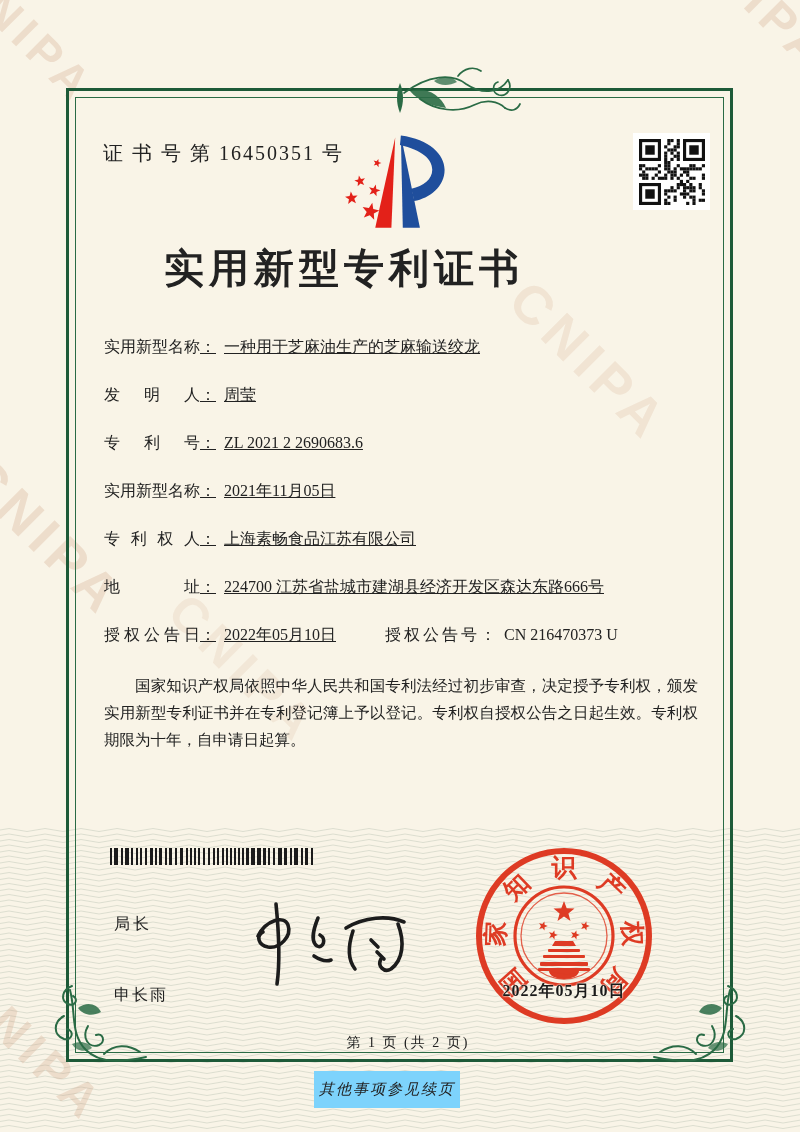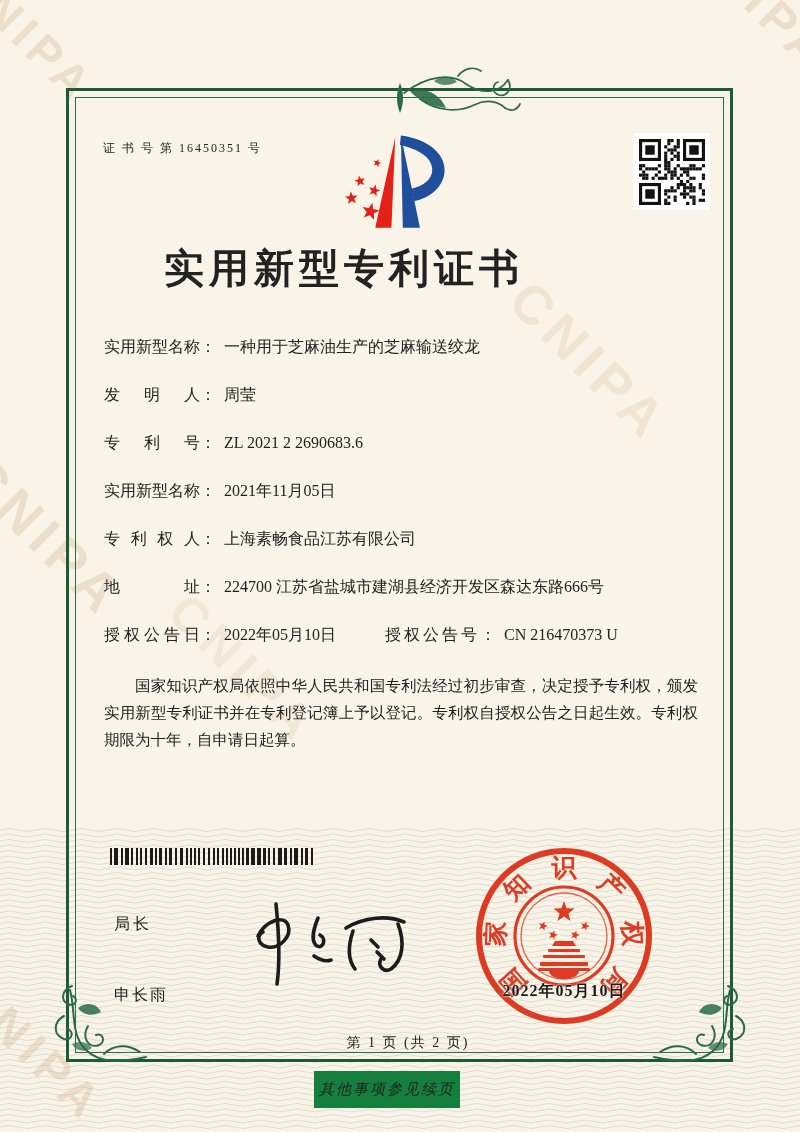--- a/index.html
+++ b/index.html
@@ -21,29 +21,29 @@
                  border:3px solid #1d5a38; z-index:2; }
   .frame-inner { position:absolute; left:75px; top:97px; width:649px; height:956px;
                  border:1px solid #2a6b45; z-index:2; }
 
   #ornament-svg { position:absolute; left:278px; top:60px; width:244px; height:62px; z-index:3; }
   .corner-orn { position:absolute; width:110px; height:95px; z-index:3; }
   #corner-left  { left:42px;  top:982px; }
   #corner-right { left:648px; top:982px; transform:scaleX(-1); }
 
   
-  .cert-no { left:103px; top:140px; font-size:12px; letter-spacing:2px; z-index:4; }
+  .cert-no { left:103px; top:140px; font-size:20px; letter-spacing:2px; z-index:4; }
   #logo-svg { left:342px; top:132px; width:114px; height:102px; z-index:4; }
   .qr-box { left:633px; top:133px; width:77px; height:77px; background:#fff; z-index:4;
             display:flex; align-items:center; justify-content:center; }
   #qr-svg { width:66px; height:66px; }
   .title { left:0; top:241px; width:688px; text-align:center; font-size:40px; font-weight:bold;
            letter-spacing:5px; z-index:4; }
 
-  .frow { position:absolute; left:104px; width:600px; font-size:16px; z-index:4; white-space:nowrap; }
+  .frow { position:absolute; left:104px; width:600px; font-size:16px; z-index:4; white-space:nowrap;text-decoration:underline; }
   .flabel { display:inline-block; width:96px; text-align:justify; text-align-last:justify; }
   .fcolon { margin-right:8px; }
   .grant2 { position:absolute; left:281px; top:0;text-align:right; }
   .grant2 .flabel2 { letter-spacing:3px; }
 
   .body-text { left:104px; top:672px; width:594px; font-size:15.5px; line-height:27px;
                text-align:justify; z-index:4; }
   .body-text p { text-indent:2em; margin-bottom:3px; }
 
   #barcode-svg { left:110px; top:848px; width:210px; height:17px; z-index:4; }
@@ -52,21 +52,21 @@
   .sig-name  { left:114px; top:985px; font-size:16px; letter-spacing:2px; z-index:4; }
   #sig-svg { left:230px; top:894px; width:195px; height:96px; z-index:4; }
 
   #seal-svg { left:474px; top:846px; width:180px; height:180px; z-index:4; opacity:0.94; }
   .seal-date { left:478px; top:981px; width:172px; text-align:center; font-size:16px;
                font-weight:bold; color:#1a1a1a; letter-spacing:1px; z-index:5;
                text-shadow:0 0 2px #f9f4e7, 0 0 2px #f9f4e7; }
 
   .page-info { left:8px; top:1034px; width:800px; text-align:center; font-size:14px;
                letter-spacing:2px; z-index:4; }
-  .footer-note { left:314px; top:1071px; width:146px; height:37px; background:#15803d;
+  .footer-note { left:314px; top:1071px; width:146px; height:37px; background:#7dd3fc;
                  display:flex; align-items:center; justify-content:center; font-size:15px;
                  font-style:italic; letter-spacing:2px; z-index:5; }
 </style>
 </head>
 <body>
 
 <svg id="waves-svg" viewBox="0 0 800 306">
     <path d="M0 4.0 q9 -3 18 0 q9 3 18 0 q9 -3 18 0 q9 3 18 0 q9 -3 18 0 q9 3 18 0 q9 -3 18 0 q9 3 18 0 q9 -3 18 0 q9 3 18 0 q9 -3 18 0 q9 3 18 0 q9 -3 18 0 q9 3 18 0 q9 -3 18 0 q9 3 18 0 q9 -3 18 0 q9 3 18 0 q9 -3 18 0 q9 3 18 0 q9 -3 18 0 q9 3 18 0 q9 -3 18 0 q9 3 18 0 q9 -3 18 0 q9 3 18 0 q9 -3 18 0 q9 3 18 0 q9 -3 18 0 q9 3 18 0 q9 -3 18 0 q9 3 18 0 q9 -3 18 0 q9 3 18 0 q9 -3 18 0 q9 3 18 0 q9 -3 18 0 q9 3 18 0 q9 -3 18 0 q9 3 18 0 q9 -3 18 0 q9 3 18 0 q9 -3 18 0 q9 3 18 0 q9 -3 18 0 q9 3 18 0 M0 9.5 q9 -3 18 0 q9 3 18 0 q9 -3 18 0 q9 3 18 0 q9 -3 18 0 q9 3 18 0 q9 -3 18 0 q9 3 18 0 q9 -3 18 0 q9 3 18 0 q9 -3 18 0 q9 3 18 0 q9 -3 18 0 q9 3 18 0 q9 -3 18 0 q9 3 18 0 q9 -3 18 0 q9 3 18 0 q9 -3 18 0 q9 3 18 0 q9 -3 18 0 q9 3 18 0 q9 -3 18 0 q9 3 18 0 q9 -3 18 0 q9 3 18 0 q9 -3 18 0 q9 3 18 0 q9 -3 18 0 q9 3 18 0 q9 -3 18 0 q9 3 18 0 q9 -3 18 0 q9 3 18 0 q9 -3 18 0 q9 3 18 0 q9 -3 18 0 q9 3 18 0 q9 -3 18 0 q9 3 18 0 q9 -3 18 0 q9 3 18 0 q9 -3 18 0 q9 3 18 0 q9 -3 18 0 q9 3 18 0 M0 15.0 q9 -3 18 0 q9 3 18 0 q9 -3 18 0 q9 3 18 0 q9 -3 18 0 q9 3 18 0 q9 -3 18 0 q9 3 18 0 q9 -3 18 0 q9 3 18 0 q9 -3 18 0 q9 3 18 0 q9 -3 18 0 q9 3 18 0 q9 -3 18 0 q9 3 18 0 q9 -3 18 0 q9 3 18 0 q9 -3 18 0 q9 3 18 0 q9 -3 18 0 q9 3 18 0 q9 -3 18 0 q9 3 18 0 q9 -3 18 0 q9 3 18 0 q9 -3 18 0 q9 3 18 0 q9 -3 18 0 q9 3 18 0 q9 -3 18 0 q9 3 18 0 q9 -3 18 0 q9 3 18 0 q9 -3 18 0 q9 3 18 0 q9 -3 18 0 q9 3 18 0 q9 -3 18 0 q9 3 18 0 q9 -3 18 0 q9 3 18 0 q9 -3 18 0 q9 3 18 0 q9 -3 18 0 q9 3 18 0 M0 20.5 q9 -3 18 0 q9 3 18 0 q9 -3 18 0 q9 3 18 0 q9 -3 18 0 q9 3 18 0 q9 -3 18 0 q9 3 18 0 q9 -3 18 0 q9 3 18 0 q9 -3 18 0 q9 3 18 0 q9 -3 18 0 q9 3 18 0 q9 -3 18 0 q9 3 18 0 q9 -3 18 0 q9 3 18 0 q9 -3 18 0 q9 3 18 0 q9 -3 18 0 q9 3 18 0 q9 -3 18 0 q9 3 18 0 q9 -3 18 0 q9 3 18 0 q9 -3 18 0 q9 3 18 0 q9 -3 18 0 q9 3 18 0 q9 -3 18 0 q9 3 18 0 q9 -3 18 0 q9 3 18 0 q9 -3 18 0 q9 3 18 0 q9 -3 18 0 q9 3 18 0 q9 -3 18 0 q9 3 18 0 q9 -3 18 0 q9 3 18 0 q9 -3 18 0 q9 3 18 0 q9 -3 18 0 q9 3 18 0 M0 26.0 q9 -3 18 0 q9 3 18 0 q9 -3 18 0 q9 3 18 0 q9 -3 18 0 q9 3 18 0 q9 -3 18 0 q9 3 18 0 q9 -3 18 0 q9 3 18 0 q9 -3 18 0 q9 3 18 0 q9 -3 18 0 q9 3 18 0 q9 -3 18 0 q9 3 18 0 q9 -3 18 0 q9 3 18 0 q9 -3 18 0 q9 3 18 0 q9 -3 18 0 q9 3 18 0 q9 -3 18 0 q9 3 18 0 q9 -3 18 0 q9 3 18 0 q9 -3 18 0 q9 3 18 0 q9 -3 18 0 q9 3 18 0 q9 -3 18 0 q9 3 18 0 q9 -3 18 0 q9 3 18 0 q9 -3 18 0 q9 3 18 0 q9 -3 18 0 q9 3 18 0 q9 -3 18 0 q9 3 18 0 q9 -3 18 0 q9 3 18 0 q9 -3 18 0 q9 3 18 0 q9 -3 18 0 q9 3 18 0 M0 31.5 q9 -3 18 0 q9 3 18 0 q9 -3 18 0 q9 3 18 0 q9 -3 18 0 q9 3 18 0 q9 -3 18 0 q9 3 18 0 q9 -3 18 0 q9 3 18 0 q9 -3 18 0 q9 3 18 0 q9 -3 18 0 q9 3 18 0 q9 -3 18 0 q9 3 18 0 q9 -3 18 0 q9 3 18 0 q9 -3 18 0 q9 3 18 0 q9 -3 18 0 q9 3 18 0 q9 -3 18 0 q9 3 18 0 q9 -3 18 0 q9 3 18 0 q9 -3 18 0 q9 3 18 0 q9 -3 18 0 q9 3 18 0 q9 -3 18 0 q9 3 18 0 q9 -3 18 0 q9 3 18 0 q9 -3 18 0 q9 3 18 0 q9 -3 18 0 q9 3 18 0 q9 -3 18 0 q9 3 18 0 q9 -3 18 0 q9 3 18 0 q9 -3 18 0 q9 3 18 0 q9 -3 18 0 q9 3 18 0 M0 37.0 q9 -3 18 0 q9 3 18 0 q9 -3 18 0 q9 3 18 0 q9 -3 18 0 q9 3 18 0 q9 -3 18 0 q9 3 18 0 q9 -3 18 0 q9 3 18 0 q9 -3 18 0 q9 3 18 0 q9 -3 18 0 q9 3 18 0 q9 -3 18 0 q9 3 18 0 q9 -3 18 0 q9 3 18 0 q9 -3 18 0 q9 3 18 0 q9 -3 18 0 q9 3 18 0 q9 -3 18 0 q9 3 18 0 q9 -3 18 0 q9 3 18 0 q9 -3 18 0 q9 3 18 0 q9 -3 18 0 q9 3 18 0 q9 -3 18 0 q9 3 18 0 q9 -3 18 0 q9 3 18 0 q9 -3 18 0 q9 3 18 0 q9 -3 18 0 q9 3 18 0 q9 -3 18 0 q9 3 18 0 q9 -3 18 0 q9 3 18 0 q9 -3 18 0 q9 3 18 0 q9 -3 18 0 q9 3 18 0 M0 42.5 q9 -3 18 0 q9 3 18 0 q9 -3 18 0 q9 3 18 0 q9 -3 18 0 q9 3 18 0 q9 -3 18 0 q9 3 18 0 q9 -3 18 0 q9 3 18 0 q9 -3 18 0 q9 3 18 0 q9 -3 18 0 q9 3 18 0 q9 -3 18 0 q9 3 18 0 q9 -3 18 0 q9 3 18 0 q9 -3 18 0 q9 3 18 0 q9 -3 18 0 q9 3 18 0 q9 -3 18 0 q9 3 18 0 q9 -3 18 0 q9 3 18 0 q9 -3 18 0 q9 3 18 0 q9 -3 18 0 q9 3 18 0 q9 -3 18 0 q9 3 18 0 q9 -3 18 0 q9 3 18 0 q9 -3 18 0 q9 3 18 0 q9 -3 18 0 q9 3 18 0 q9 -3 18 0 q9 3 18 0 q9 -3 18 0 q9 3 18 0 q9 -3 18 0 q9 3 18 0 q9 -3 18 0 q9 3 18 0 M0 48.0 q9 -3 18 0 q9 3 18 0 q9 -3 18 0 q9 3 18 0 q9 -3 18 0 q9 3 18 0 q9 -3 18 0 q9 3 18 0 q9 -3 18 0 q9 3 18 0 q9 -3 18 0 q9 3 18 0 q9 -3 18 0 q9 3 18 0 q9 -3 18 0 q9 3 18 0 q9 -3 18 0 q9 3 18 0 q9 -3 18 0 q9 3 18 0 q9 -3 18 0 q9 3 18 0 q9 -3 18 0 q9 3 18 0 q9 -3 18 0 q9 3 18 0 q9 -3 18 0 q9 3 18 0 q9 -3 18 0 q9 3 18 0 q9 -3 18 0 q9 3 18 0 q9 -3 18 0 q9 3 18 0 q9 -3 18 0 q9 3 18 0 q9 -3 18 0 q9 3 18 0 q9 -3 18 0 q9 3 18 0 q9 -3 18 0 q9 3 18 0 q9 -3 18 0 q9 3 18 0 q9 -3 18 0 q9 3 18 0 M0 53.5 q9 -3 18 0 q9 3 18 0 q9 -3 18 0 q9 3 18 0 q9 -3 18 0 q9 3 18 0 q9 -3 18 0 q9 3 18 0 q9 -3 18 0 q9 3 18 0 q9 -3 18 0 q9 3 18 0 q9 -3 18 0 q9 3 18 0 q9 -3 18 0 q9 3 18 0 q9 -3 18 0 q9 3 18 0 q9 -3 18 0 q9 3 18 0 q9 -3 18 0 q9 3 18 0 q9 -3 18 0 q9 3 18 0 q9 -3 18 0 q9 3 18 0 q9 -3 18 0 q9 3 18 0 q9 -3 18 0 q9 3 18 0 q9 -3 18 0 q9 3 18 0 q9 -3 18 0 q9 3 18 0 q9 -3 18 0 q9 3 18 0 q9 -3 18 0 q9 3 18 0 q9 -3 18 0 q9 3 18 0 q9 -3 18 0 q9 3 18 0 q9 -3 18 0 q9 3 18 0 q9 -3 18 0 q9 3 18 0 M0 59.0 q9 -3 18 0 q9 3 18 0 q9 -3 18 0 q9 3 18 0 q9 -3 18 0 q9 3 18 0 q9 -3 18 0 q9 3 18 0 q9 -3 18 0 q9 3 18 0 q9 -3 18 0 q9 3 18 0 q9 -3 18 0 q9 3 18 0 q9 -3 18 0 q9 3 18 0 q9 -3 18 0 q9 3 18 0 q9 -3 18 0 q9 3 18 0 q9 -3 18 0 q9 3 18 0 q9 -3 18 0 q9 3 18 0 q9 -3 18 0 q9 3 18 0 q9 -3 18 0 q9 3 18 0 q9 -3 18 0 q9 3 18 0 q9 -3 18 0 q9 3 18 0 q9 -3 18 0 q9 3 18 0 q9 -3 18 0 q9 3 18 0 q9 -3 18 0 q9 3 18 0 q9 -3 18 0 q9 3 18 0 q9 -3 18 0 q9 3 18 0 q9 -3 18 0 q9 3 18 0 q9 -3 18 0 q9 3 18 0 M0 64.5 q9 -3 18 0 q9 3 18 0 q9 -3 18 0 q9 3 18 0 q9 -3 18 0 q9 3 18 0 q9 -3 18 0 q9 3 18 0 q9 -3 18 0 q9 3 18 0 q9 -3 18 0 q9 3 18 0 q9 -3 18 0 q9 3 18 0 q9 -3 18 0 q9 3 18 0 q9 -3 18 0 q9 3 18 0 q9 -3 18 0 q9 3 18 0 q9 -3 18 0 q9 3 18 0 q9 -3 18 0 q9 3 18 0 q9 -3 18 0 q9 3 18 0 q9 -3 18 0 q9 3 18 0 q9 -3 18 0 q9 3 18 0 q9 -3 18 0 q9 3 18 0 q9 -3 18 0 q9 3 18 0 q9 -3 18 0 q9 3 18 0 q9 -3 18 0 q9 3 18 0 q9 -3 18 0 q9 3 18 0 q9 -3 18 0 q9 3 18 0 q9 -3 18 0 q9 3 18 0 q9 -3 18 0 q9 3 18 0 M0 70.0 q9 -3 18 0 q9 3 18 0 q9 -3 18 0 q9 3 18 0 q9 -3 18 0 q9 3 18 0 q9 -3 18 0 q9 3 18 0 q9 -3 18 0 q9 3 18 0 q9 -3 18 0 q9 3 18 0 q9 -3 18 0 q9 3 18 0 q9 -3 18 0 q9 3 18 0 q9 -3 18 0 q9 3 18 0 q9 -3 18 0 q9 3 18 0 q9 -3 18 0 q9 3 18 0 q9 -3 18 0 q9 3 18 0 q9 -3 18 0 q9 3 18 0 q9 -3 18 0 q9 3 18 0 q9 -3 18 0 q9 3 18 0 q9 -3 18 0 q9 3 18 0 q9 -3 18 0 q9 3 18 0 q9 -3 18 0 q9 3 18 0 q9 -3 18 0 q9 3 18 0 q9 -3 18 0 q9 3 18 0 q9 -3 18 0 q9 3 18 0 q9 -3 18 0 q9 3 18 0 q9 -3 18 0 q9 3 18 0 M0 75.5 q9 -3 18 0 q9 3 18 0 q9 -3 18 0 q9 3 18 0 q9 -3 18 0 q9 3 18 0 q9 -3 18 0 q9 3 18 0 q9 -3 18 0 q9 3 18 0 q9 -3 18 0 q9 3 18 0 q9 -3 18 0 q9 3 18 0 q9 -3 18 0 q9 3 18 0 q9 -3 18 0 q9 3 18 0 q9 -3 18 0 q9 3 18 0 q9 -3 18 0 q9 3 18 0 q9 -3 18 0 q9 3 18 0 q9 -3 18 0 q9 3 18 0 q9 -3 18 0 q9 3 18 0 q9 -3 18 0 q9 3 18 0 q9 -3 18 0 q9 3 18 0 q9 -3 18 0 q9 3 18 0 q9 -3 18 0 q9 3 18 0 q9 -3 18 0 q9 3 18 0 q9 -3 18 0 q9 3 18 0 q9 -3 18 0 q9 3 18 0 q9 -3 18 0 q9 3 18 0 q9 -3 18 0 q9 3 18 0 M0 81.0 q9 -3 18 0 q9 3 18 0 q9 -3 18 0 q9 3 18 0 q9 -3 18 0 q9 3 18 0 q9 -3 18 0 q9 3 18 0 q9 -3 18 0 q9 3 18 0 q9 -3 18 0 q9 3 18 0 q9 -3 18 0 q9 3 18 0 q9 -3 18 0 q9 3 18 0 q9 -3 18 0 q9 3 18 0 q9 -3 18 0 q9 3 18 0 q9 -3 18 0 q9 3 18 0 q9 -3 18 0 q9 3 18 0 q9 -3 18 0 q9 3 18 0 q9 -3 18 0 q9 3 18 0 q9 -3 18 0 q9 3 18 0 q9 -3 18 0 q9 3 18 0 q9 -3 18 0 q9 3 18 0 q9 -3 18 0 q9 3 18 0 q9 -3 18 0 q9 3 18 0 q9 -3 18 0 q9 3 18 0 q9 -3 18 0 q9 3 18 0 q9 -3 18 0 q9 3 18 0 q9 -3 18 0 q9 3 18 0 M0 86.5 q9 -3 18 0 q9 3 18 0 q9 -3 18 0 q9 3 18 0 q9 -3 18 0 q9 3 18 0 q9 -3 18 0 q9 3 18 0 q9 -3 18 0 q9 3 18 0 q9 -3 18 0 q9 3 18 0 q9 -3 18 0 q9 3 18 0 q9 -3 18 0 q9 3 18 0 q9 -3 18 0 q9 3 18 0 q9 -3 18 0 q9 3 18 0 q9 -3 18 0 q9 3 18 0 q9 -3 18 0 q9 3 18 0 q9 -3 18 0 q9 3 18 0 q9 -3 18 0 q9 3 18 0 q9 -3 18 0 q9 3 18 0 q9 -3 18 0 q9 3 18 0 q9 -3 18 0 q9 3 18 0 q9 -3 18 0 q9 3 18 0 q9 -3 18 0 q9 3 18 0 q9 -3 18 0 q9 3 18 0 q9 -3 18 0 q9 3 18 0 q9 -3 18 0 q9 3 18 0 q9 -3 18 0 q9 3 18 0 M0 92.0 q9 -3 18 0 q9 3 18 0 q9 -3 18 0 q9 3 18 0 q9 -3 18 0 q9 3 18 0 q9 -3 18 0 q9 3 18 0 q9 -3 18 0 q9 3 18 0 q9 -3 18 0 q9 3 18 0 q9 -3 18 0 q9 3 18 0 q9 -3 18 0 q9 3 18 0 q9 -3 18 0 q9 3 18 0 q9 -3 18 0 q9 3 18 0 q9 -3 18 0 q9 3 18 0 q9 -3 18 0 q9 3 18 0 q9 -3 18 0 q9 3 18 0 q9 -3 18 0 q9 3 18 0 q9 -3 18 0 q9 3 18 0 q9 -3 18 0 q9 3 18 0 q9 -3 18 0 q9 3 18 0 q9 -3 18 0 q9 3 18 0 q9 -3 18 0 q9 3 18 0 q9 -3 18 0 q9 3 18 0 q9 -3 18 0 q9 3 18 0 q9 -3 18 0 q9 3 18 0 q9 -3 18 0 q9 3 18 0 M0 97.5 q9 -3 18 0 q9 3 18 0 q9 -3 18 0 q9 3 18 0 q9 -3 18 0 q9 3 18 0 q9 -3 18 0 q9 3 18 0 q9 -3 18 0 q9 3 18 0 q9 -3 18 0 q9 3 18 0 q9 -3 18 0 q9 3 18 0 q9 -3 18 0 q9 3 18 0 q9 -3 18 0 q9 3 18 0 q9 -3 18 0 q9 3 18 0 q9 -3 18 0 q9 3 18 0 q9 -3 18 0 q9 3 18 0 q9 -3 18 0 q9 3 18 0 q9 -3 18 0 q9 3 18 0 q9 -3 18 0 q9 3 18 0 q9 -3 18 0 q9 3 18 0 q9 -3 18 0 q9 3 18 0 q9 -3 18 0 q9 3 18 0 q9 -3 18 0 q9 3 18 0 q9 -3 18 0 q9 3 18 0 q9 -3 18 0 q9 3 18 0 q9 -3 18 0 q9 3 18 0 q9 -3 18 0 q9 3 18 0 M0 103.0 q9 -3 18 0 q9 3 18 0 q9 -3 18 0 q9 3 18 0 q9 -3 18 0 q9 3 18 0 q9 -3 18 0 q9 3 18 0 q9 -3 18 0 q9 3 18 0 q9 -3 18 0 q9 3 18 0 q9 -3 18 0 q9 3 18 0 q9 -3 18 0 q9 3 18 0 q9 -3 18 0 q9 3 18 0 q9 -3 18 0 q9 3 18 0 q9 -3 18 0 q9 3 18 0 q9 -3 18 0 q9 3 18 0 q9 -3 18 0 q9 3 18 0 q9 -3 18 0 q9 3 18 0 q9 -3 18 0 q9 3 18 0 q9 -3 18 0 q9 3 18 0 q9 -3 18 0 q9 3 18 0 q9 -3 18 0 q9 3 18 0 q9 -3 18 0 q9 3 18 0 q9 -3 18 0 q9 3 18 0 q9 -3 18 0 q9 3 18 0 q9 -3 18 0 q9 3 18 0 q9 -3 18 0 q9 3 18 0 M0 108.5 q9 -3 18 0 q9 3 18 0 q9 -3 18 0 q9 3 18 0 q9 -3 18 0 q9 3 18 0 q9 -3 18 0 q9 3 18 0 q9 -3 18 0 q9 3 18 0 q9 -3 18 0 q9 3 18 0 q9 -3 18 0 q9 3 18 0 q9 -3 18 0 q9 3 18 0 q9 -3 18 0 q9 3 18 0 q9 -3 18 0 q9 3 18 0 q9 -3 18 0 q9 3 18 0 q9 -3 18 0 q9 3 18 0 q9 -3 18 0 q9 3 18 0 q9 -3 18 0 q9 3 18 0 q9 -3 18 0 q9 3 18 0 q9 -3 18 0 q9 3 18 0 q9 -3 18 0 q9 3 18 0 q9 -3 18 0 q9 3 18 0 q9 -3 18 0 q9 3 18 0 q9 -3 18 0 q9 3 18 0 q9 -3 18 0 q9 3 18 0 q9 -3 18 0 q9 3 18 0 q9 -3 18 0 q9 3 18 0 M0 114.0 q9 -3 18 0 q9 3 18 0 q9 -3 18 0 q9 3 18 0 q9 -3 18 0 q9 3 18 0 q9 -3 18 0 q9 3 18 0 q9 -3 18 0 q9 3 18 0 q9 -3 18 0 q9 3 18 0 q9 -3 18 0 q9 3 18 0 q9 -3 18 0 q9 3 18 0 q9 -3 18 0 q9 3 18 0 q9 -3 18 0 q9 3 18 0 q9 -3 18 0 q9 3 18 0 q9 -3 18 0 q9 3 18 0 q9 -3 18 0 q9 3 18 0 q9 -3 18 0 q9 3 18 0 q9 -3 18 0 q9 3 18 0 q9 -3 18 0 q9 3 18 0 q9 -3 18 0 q9 3 18 0 q9 -3 18 0 q9 3 18 0 q9 -3 18 0 q9 3 18 0 q9 -3 18 0 q9 3 18 0 q9 -3 18 0 q9 3 18 0 q9 -3 18 0 q9 3 18 0 q9 -3 18 0 q9 3 18 0 M0 119.5 q9 -3 18 0 q9 3 18 0 q9 -3 18 0 q9 3 18 0 q9 -3 18 0 q9 3 18 0 q9 -3 18 0 q9 3 18 0 q9 -3 18 0 q9 3 18 0 q9 -3 18 0 q9 3 18 0 q9 -3 18 0 q9 3 18 0 q9 -3 18 0 q9 3 18 0 q9 -3 18 0 q9 3 18 0 q9 -3 18 0 q9 3 18 0 q9 -3 18 0 q9 3 18 0 q9 -3 18 0 q9 3 18 0 q9 -3 18 0 q9 3 18 0 q9 -3 18 0 q9 3 18 0 q9 -3 18 0 q9 3 18 0 q9 -3 18 0 q9 3 18 0 q9 -3 18 0 q9 3 18 0 q9 -3 18 0 q9 3 18 0 q9 -3 18 0 q9 3 18 0 q9 -3 18 0 q9 3 18 0 q9 -3 18 0 q9 3 18 0 q9 -3 18 0 q9 3 18 0 q9 -3 18 0 q9 3 18 0 M0 125.0 q9 -3 18 0 q9 3 18 0 q9 -3 18 0 q9 3 18 0 q9 -3 18 0 q9 3 18 0 q9 -3 18 0 q9 3 18 0 q9 -3 18 0 q9 3 18 0 q9 -3 18 0 q9 3 18 0 q9 -3 18 0 q9 3 18 0 q9 -3 18 0 q9 3 18 0 q9 -3 18 0 q9 3 18 0 q9 -3 18 0 q9 3 18 0 q9 -3 18 0 q9 3 18 0 q9 -3 18 0 q9 3 18 0 q9 -3 18 0 q9 3 18 0 q9 -3 18 0 q9 3 18 0 q9 -3 18 0 q9 3 18 0 q9 -3 18 0 q9 3 18 0 q9 -3 18 0 q9 3 18 0 q9 -3 18 0 q9 3 18 0 q9 -3 18 0 q9 3 18 0 q9 -3 18 0 q9 3 18 0 q9 -3 18 0 q9 3 18 0 q9 -3 18 0 q9 3 18 0 q9 -3 18 0 q9 3 18 0 M0 130.5 q9 -3 18 0 q9 3 18 0 q9 -3 18 0 q9 3 18 0 q9 -3 18 0 q9 3 18 0 q9 -3 18 0 q9 3 18 0 q9 -3 18 0 q9 3 18 0 q9 -3 18 0 q9 3 18 0 q9 -3 18 0 q9 3 18 0 q9 -3 18 0 q9 3 18 0 q9 -3 18 0 q9 3 18 0 q9 -3 18 0 q9 3 18 0 q9 -3 18 0 q9 3 18 0 q9 -3 18 0 q9 3 18 0 q9 -3 18 0 q9 3 18 0 q9 -3 18 0 q9 3 18 0 q9 -3 18 0 q9 3 18 0 q9 -3 18 0 q9 3 18 0 q9 -3 18 0 q9 3 18 0 q9 -3 18 0 q9 3 18 0 q9 -3 18 0 q9 3 18 0 q9 -3 18 0 q9 3 18 0 q9 -3 18 0 q9 3 18 0 q9 -3 18 0 q9 3 18 0 q9 -3 18 0 q9 3 18 0 M0 136.0 q9 -3 18 0 q9 3 18 0 q9 -3 18 0 q9 3 18 0 q9 -3 18 0 q9 3 18 0 q9 -3 18 0 q9 3 18 0 q9 -3 18 0 q9 3 18 0 q9 -3 18 0 q9 3 18 0 q9 -3 18 0 q9 3 18 0 q9 -3 18 0 q9 3 18 0 q9 -3 18 0 q9 3 18 0 q9 -3 18 0 q9 3 18 0 q9 -3 18 0 q9 3 18 0 q9 -3 18 0 q9 3 18 0 q9 -3 18 0 q9 3 18 0 q9 -3 18 0 q9 3 18 0 q9 -3 18 0 q9 3 18 0 q9 -3 18 0 q9 3 18 0 q9 -3 18 0 q9 3 18 0 q9 -3 18 0 q9 3 18 0 q9 -3 18 0 q9 3 18 0 q9 -3 18 0 q9 3 18 0 q9 -3 18 0 q9 3 18 0 q9 -3 18 0 q9 3 18 0 q9 -3 18 0 q9 3 18 0 M0 141.5 q9 -3 18 0 q9 3 18 0 q9 -3 18 0 q9 3 18 0 q9 -3 18 0 q9 3 18 0 q9 -3 18 0 q9 3 18 0 q9 -3 18 0 q9 3 18 0 q9 -3 18 0 q9 3 18 0 q9 -3 18 0 q9 3 18 0 q9 -3 18 0 q9 3 18 0 q9 -3 18 0 q9 3 18 0 q9 -3 18 0 q9 3 18 0 q9 -3 18 0 q9 3 18 0 q9 -3 18 0 q9 3 18 0 q9 -3 18 0 q9 3 18 0 q9 -3 18 0 q9 3 18 0 q9 -3 18 0 q9 3 18 0 q9 -3 18 0 q9 3 18 0 q9 -3 18 0 q9 3 18 0 q9 -3 18 0 q9 3 18 0 q9 -3 18 0 q9 3 18 0 q9 -3 18 0 q9 3 18 0 q9 -3 18 0 q9 3 18 0 q9 -3 18 0 q9 3 18 0 q9 -3 18 0 q9 3 18 0 M0 147.0 q9 -3 18 0 q9 3 18 0 q9 -3 18 0 q9 3 18 0 q9 -3 18 0 q9 3 18 0 q9 -3 18 0 q9 3 18 0 q9 -3 18 0 q9 3 18 0 q9 -3 18 0 q9 3 18 0 q9 -3 18 0 q9 3 18 0 q9 -3 18 0 q9 3 18 0 q9 -3 18 0 q9 3 18 0 q9 -3 18 0 q9 3 18 0 q9 -3 18 0 q9 3 18 0 q9 -3 18 0 q9 3 18 0 q9 -3 18 0 q9 3 18 0 q9 -3 18 0 q9 3 18 0 q9 -3 18 0 q9 3 18 0 q9 -3 18 0 q9 3 18 0 q9 -3 18 0 q9 3 18 0 q9 -3 18 0 q9 3 18 0 q9 -3 18 0 q9 3 18 0 q9 -3 18 0 q9 3 18 0 q9 -3 18 0 q9 3 18 0 q9 -3 18 0 q9 3 18 0 q9 -3 18 0 q9 3 18 0 M0 152.5 q9 -3 18 0 q9 3 18 0 q9 -3 18 0 q9 3 18 0 q9 -3 18 0 q9 3 18 0 q9 -3 18 0 q9 3 18 0 q9 -3 18 0 q9 3 18 0 q9 -3 18 0 q9 3 18 0 q9 -3 18 0 q9 3 18 0 q9 -3 18 0 q9 3 18 0 q9 -3 18 0 q9 3 18 0 q9 -3 18 0 q9 3 18 0 q9 -3 18 0 q9 3 18 0 q9 -3 18 0 q9 3 18 0 q9 -3 18 0 q9 3 18 0 q9 -3 18 0 q9 3 18 0 q9 -3 18 0 q9 3 18 0 q9 -3 18 0 q9 3 18 0 q9 -3 18 0 q9 3 18 0 q9 -3 18 0 q9 3 18 0 q9 -3 18 0 q9 3 18 0 q9 -3 18 0 q9 3 18 0 q9 -3 18 0 q9 3 18 0 q9 -3 18 0 q9 3 18 0 q9 -3 18 0 q9 3 18 0 M0 158.0 q9 -3 18 0 q9 3 18 0 q9 -3 18 0 q9 3 18 0 q9 -3 18 0 q9 3 18 0 q9 -3 18 0 q9 3 18 0 q9 -3 18 0 q9 3 18 0 q9 -3 18 0 q9 3 18 0 q9 -3 18 0 q9 3 18 0 q9 -3 18 0 q9 3 18 0 q9 -3 18 0 q9 3 18 0 q9 -3 18 0 q9 3 18 0 q9 -3 18 0 q9 3 18 0 q9 -3 18 0 q9 3 18 0 q9 -3 18 0 q9 3 18 0 q9 -3 18 0 q9 3 18 0 q9 -3 18 0 q9 3 18 0 q9 -3 18 0 q9 3 18 0 q9 -3 18 0 q9 3 18 0 q9 -3 18 0 q9 3 18 0 q9 -3 18 0 q9 3 18 0 q9 -3 18 0 q9 3 18 0 q9 -3 18 0 q9 3 18 0 q9 -3 18 0 q9 3 18 0 q9 -3 18 0 q9 3 18 0 M0 163.5 q9 -3 18 0 q9 3 18 0 q9 -3 18 0 q9 3 18 0 q9 -3 18 0 q9 3 18 0 q9 -3 18 0 q9 3 18 0 q9 -3 18 0 q9 3 18 0 q9 -3 18 0 q9 3 18 0 q9 -3 18 0 q9 3 18 0 q9 -3 18 0 q9 3 18 0 q9 -3 18 0 q9 3 18 0 q9 -3 18 0 q9 3 18 0 q9 -3 18 0 q9 3 18 0 q9 -3 18 0 q9 3 18 0 q9 -3 18 0 q9 3 18 0 q9 -3 18 0 q9 3 18 0 q9 -3 18 0 q9 3 18 0 q9 -3 18 0 q9 3 18 0 q9 -3 18 0 q9 3 18 0 q9 -3 18 0 q9 3 18 0 q9 -3 18 0 q9 3 18 0 q9 -3 18 0 q9 3 18 0 q9 -3 18 0 q9 3 18 0 q9 -3 18 0 q9 3 18 0 q9 -3 18 0 q9 3 18 0 M0 169.0 q9 -3 18 0 q9 3 18 0 q9 -3 18 0 q9 3 18 0 q9 -3 18 0 q9 3 18 0 q9 -3 18 0 q9 3 18 0 q9 -3 18 0 q9 3 18 0 q9 -3 18 0 q9 3 18 0 q9 -3 18 0 q9 3 18 0 q9 -3 18 0 q9 3 18 0 q9 -3 18 0 q9 3 18 0 q9 -3 18 0 q9 3 18 0 q9 -3 18 0 q9 3 18 0 q9 -3 18 0 q9 3 18 0 q9 -3 18 0 q9 3 18 0 q9 -3 18 0 q9 3 18 0 q9 -3 18 0 q9 3 18 0 q9 -3 18 0 q9 3 18 0 q9 -3 18 0 q9 3 18 0 q9 -3 18 0 q9 3 18 0 q9 -3 18 0 q9 3 18 0 q9 -3 18 0 q9 3 18 0 q9 -3 18 0 q9 3 18 0 q9 -3 18 0 q9 3 18 0 q9 -3 18 0 q9 3 18 0 M0 174.5 q9 -3 18 0 q9 3 18 0 q9 -3 18 0 q9 3 18 0 q9 -3 18 0 q9 3 18 0 q9 -3 18 0 q9 3 18 0 q9 -3 18 0 q9 3 18 0 q9 -3 18 0 q9 3 18 0 q9 -3 18 0 q9 3 18 0 q9 -3 18 0 q9 3 18 0 q9 -3 18 0 q9 3 18 0 q9 -3 18 0 q9 3 18 0 q9 -3 18 0 q9 3 18 0 q9 -3 18 0 q9 3 18 0 q9 -3 18 0 q9 3 18 0 q9 -3 18 0 q9 3 18 0 q9 -3 18 0 q9 3 18 0 q9 -3 18 0 q9 3 18 0 q9 -3 18 0 q9 3 18 0 q9 -3 18 0 q9 3 18 0 q9 -3 18 0 q9 3 18 0 q9 -3 18 0 q9 3 18 0 q9 -3 18 0 q9 3 18 0 q9 -3 18 0 q9 3 18 0 q9 -3 18 0 q9 3 18 0 M0 180.0 q9 -3 18 0 q9 3 18 0 q9 -3 18 0 q9 3 18 0 q9 -3 18 0 q9 3 18 0 q9 -3 18 0 q9 3 18 0 q9 -3 18 0 q9 3 18 0 q9 -3 18 0 q9 3 18 0 q9 -3 18 0 q9 3 18 0 q9 -3 18 0 q9 3 18 0 q9 -3 18 0 q9 3 18 0 q9 -3 18 0 q9 3 18 0 q9 -3 18 0 q9 3 18 0 q9 -3 18 0 q9 3 18 0 q9 -3 18 0 q9 3 18 0 q9 -3 18 0 q9 3 18 0 q9 -3 18 0 q9 3 18 0 q9 -3 18 0 q9 3 18 0 q9 -3 18 0 q9 3 18 0 q9 -3 18 0 q9 3 18 0 q9 -3 18 0 q9 3 18 0 q9 -3 18 0 q9 3 18 0 q9 -3 18 0 q9 3 18 0 q9 -3 18 0 q9 3 18 0 q9 -3 18 0 q9 3 18 0 M0 185.5 q9 -3 18 0 q9 3 18 0 q9 -3 18 0 q9 3 18 0 q9 -3 18 0 q9 3 18 0 q9 -3 18 0 q9 3 18 0 q9 -3 18 0 q9 3 18 0 q9 -3 18 0 q9 3 18 0 q9 -3 18 0 q9 3 18 0 q9 -3 18 0 q9 3 18 0 q9 -3 18 0 q9 3 18 0 q9 -3 18 0 q9 3 18 0 q9 -3 18 0 q9 3 18 0 q9 -3 18 0 q9 3 18 0 q9 -3 18 0 q9 3 18 0 q9 -3 18 0 q9 3 18 0 q9 -3 18 0 q9 3 18 0 q9 -3 18 0 q9 3 18 0 q9 -3 18 0 q9 3 18 0 q9 -3 18 0 q9 3 18 0 q9 -3 18 0 q9 3 18 0 q9 -3 18 0 q9 3 18 0 q9 -3 18 0 q9 3 18 0 q9 -3 18 0 q9 3 18 0 q9 -3 18 0 q9 3 18 0 M0 191.0 q9 -3 18 0 q9 3 18 0 q9 -3 18 0 q9 3 18 0 q9 -3 18 0 q9 3 18 0 q9 -3 18 0 q9 3 18 0 q9 -3 18 0 q9 3 18 0 q9 -3 18 0 q9 3 18 0 q9 -3 18 0 q9 3 18 0 q9 -3 18 0 q9 3 18 0 q9 -3 18 0 q9 3 18 0 q9 -3 18 0 q9 3 18 0 q9 -3 18 0 q9 3 18 0 q9 -3 18 0 q9 3 18 0 q9 -3 18 0 q9 3 18 0 q9 -3 18 0 q9 3 18 0 q9 -3 18 0 q9 3 18 0 q9 -3 18 0 q9 3 18 0 q9 -3 18 0 q9 3 18 0 q9 -3 18 0 q9 3 18 0 q9 -3 18 0 q9 3 18 0 q9 -3 18 0 q9 3 18 0 q9 -3 18 0 q9 3 18 0 q9 -3 18 0 q9 3 18 0 q9 -3 18 0 q9 3 18 0 M0 196.5 q9 -3 18 0 q9 3 18 0 q9 -3 18 0 q9 3 18 0 q9 -3 18 0 q9 3 18 0 q9 -3 18 0 q9 3 18 0 q9 -3 18 0 q9 3 18 0 q9 -3 18 0 q9 3 18 0 q9 -3 18 0 q9 3 18 0 q9 -3 18 0 q9 3 18 0 q9 -3 18 0 q9 3 18 0 q9 -3 18 0 q9 3 18 0 q9 -3 18 0 q9 3 18 0 q9 -3 18 0 q9 3 18 0 q9 -3 18 0 q9 3 18 0 q9 -3 18 0 q9 3 18 0 q9 -3 18 0 q9 3 18 0 q9 -3 18 0 q9 3 18 0 q9 -3 18 0 q9 3 18 0 q9 -3 18 0 q9 3 18 0 q9 -3 18 0 q9 3 18 0 q9 -3 18 0 q9 3 18 0 q9 -3 18 0 q9 3 18 0 q9 -3 18 0 q9 3 18 0 q9 -3 18 0 q9 3 18 0 M0 202.0 q9 -3 18 0 q9 3 18 0 q9 -3 18 0 q9 3 18 0 q9 -3 18 0 q9 3 18 0 q9 -3 18 0 q9 3 18 0 q9 -3 18 0 q9 3 18 0 q9 -3 18 0 q9 3 18 0 q9 -3 18 0 q9 3 18 0 q9 -3 18 0 q9 3 18 0 q9 -3 18 0 q9 3 18 0 q9 -3 18 0 q9 3 18 0 q9 -3 18 0 q9 3 18 0 q9 -3 18 0 q9 3 18 0 q9 -3 18 0 q9 3 18 0 q9 -3 18 0 q9 3 18 0 q9 -3 18 0 q9 3 18 0 q9 -3 18 0 q9 3 18 0 q9 -3 18 0 q9 3 18 0 q9 -3 18 0 q9 3 18 0 q9 -3 18 0 q9 3 18 0 q9 -3 18 0 q9 3 18 0 q9 -3 18 0 q9 3 18 0 q9 -3 18 0 q9 3 18 0 q9 -3 18 0 q9 3 18 0 M0 207.5 q9 -3 18 0 q9 3 18 0 q9 -3 18 0 q9 3 18 0 q9 -3 18 0 q9 3 18 0 q9 -3 18 0 q9 3 18 0 q9 -3 18 0 q9 3 18 0 q9 -3 18 0 q9 3 18 0 q9 -3 18 0 q9 3 18 0 q9 -3 18 0 q9 3 18 0 q9 -3 18 0 q9 3 18 0 q9 -3 18 0 q9 3 18 0 q9 -3 18 0 q9 3 18 0 q9 -3 18 0 q9 3 18 0 q9 -3 18 0 q9 3 18 0 q9 -3 18 0 q9 3 18 0 q9 -3 18 0 q9 3 18 0 q9 -3 18 0 q9 3 18 0 q9 -3 18 0 q9 3 18 0 q9 -3 18 0 q9 3 18 0 q9 -3 18 0 q9 3 18 0 q9 -3 18 0 q9 3 18 0 q9 -3 18 0 q9 3 18 0 q9 -3 18 0 q9 3 18 0 q9 -3 18 0 q9 3 18 0 M0 213.0 q9 -3 18 0 q9 3 18 0 q9 -3 18 0 q9 3 18 0 q9 -3 18 0 q9 3 18 0 q9 -3 18 0 q9 3 18 0 q9 -3 18 0 q9 3 18 0 q9 -3 18 0 q9 3 18 0 q9 -3 18 0 q9 3 18 0 q9 -3 18 0 q9 3 18 0 q9 -3 18 0 q9 3 18 0 q9 -3 18 0 q9 3 18 0 q9 -3 18 0 q9 3 18 0 q9 -3 18 0 q9 3 18 0 q9 -3 18 0 q9 3 18 0 q9 -3 18 0 q9 3 18 0 q9 -3 18 0 q9 3 18 0 q9 -3 18 0 q9 3 18 0 q9 -3 18 0 q9 3 18 0 q9 -3 18 0 q9 3 18 0 q9 -3 18 0 q9 3 18 0 q9 -3 18 0 q9 3 18 0 q9 -3 18 0 q9 3 18 0 q9 -3 18 0 q9 3 18 0 q9 -3 18 0 q9 3 18 0 M0 218.5 q9 -3 18 0 q9 3 18 0 q9 -3 18 0 q9 3 18 0 q9 -3 18 0 q9 3 18 0 q9 -3 18 0 q9 3 18 0 q9 -3 18 0 q9 3 18 0 q9 -3 18 0 q9 3 18 0 q9 -3 18 0 q9 3 18 0 q9 -3 18 0 q9 3 18 0 q9 -3 18 0 q9 3 18 0 q9 -3 18 0 q9 3 18 0 q9 -3 18 0 q9 3 18 0 q9 -3 18 0 q9 3 18 0 q9 -3 18 0 q9 3 18 0 q9 -3 18 0 q9 3 18 0 q9 -3 18 0 q9 3 18 0 q9 -3 18 0 q9 3 18 0 q9 -3 18 0 q9 3 18 0 q9 -3 18 0 q9 3 18 0 q9 -3 18 0 q9 3 18 0 q9 -3 18 0 q9 3 18 0 q9 -3 18 0 q9 3 18 0 q9 -3 18 0 q9 3 18 0 q9 -3 18 0 q9 3 18 0 M0 224.0 q9 -3 18 0 q9 3 18 0 q9 -3 18 0 q9 3 18 0 q9 -3 18 0 q9 3 18 0 q9 -3 18 0 q9 3 18 0 q9 -3 18 0 q9 3 18 0 q9 -3 18 0 q9 3 18 0 q9 -3 18 0 q9 3 18 0 q9 -3 18 0 q9 3 18 0 q9 -3 18 0 q9 3 18 0 q9 -3 18 0 q9 3 18 0 q9 -3 18 0 q9 3 18 0 q9 -3 18 0 q9 3 18 0 q9 -3 18 0 q9 3 18 0 q9 -3 18 0 q9 3 18 0 q9 -3 18 0 q9 3 18 0 q9 -3 18 0 q9 3 18 0 q9 -3 18 0 q9 3 18 0 q9 -3 18 0 q9 3 18 0 q9 -3 18 0 q9 3 18 0 q9 -3 18 0 q9 3 18 0 q9 -3 18 0 q9 3 18 0 q9 -3 18 0 q9 3 18 0 q9 -3 18 0 q9 3 18 0 M0 229.5 q9 -3 18 0 q9 3 18 0 q9 -3 18 0 q9 3 18 0 q9 -3 18 0 q9 3 18 0 q9 -3 18 0 q9 3 18 0 q9 -3 18 0 q9 3 18 0 q9 -3 18 0 q9 3 18 0 q9 -3 18 0 q9 3 18 0 q9 -3 18 0 q9 3 18 0 q9 -3 18 0 q9 3 18 0 q9 -3 18 0 q9 3 18 0 q9 -3 18 0 q9 3 18 0 q9 -3 18 0 q9 3 18 0 q9 -3 18 0 q9 3 18 0 q9 -3 18 0 q9 3 18 0 q9 -3 18 0 q9 3 18 0 q9 -3 18 0 q9 3 18 0 q9 -3 18 0 q9 3 18 0 q9 -3 18 0 q9 3 18 0 q9 -3 18 0 q9 3 18 0 q9 -3 18 0 q9 3 18 0 q9 -3 18 0 q9 3 18 0 q9 -3 18 0 q9 3 18 0 q9 -3 18 0 q9 3 18 0 M0 235.0 q9 -3 18 0 q9 3 18 0 q9 -3 18 0 q9 3 18 0 q9 -3 18 0 q9 3 18 0 q9 -3 18 0 q9 3 18 0 q9 -3 18 0 q9 3 18 0 q9 -3 18 0 q9 3 18 0 q9 -3 18 0 q9 3 18 0 q9 -3 18 0 q9 3 18 0 q9 -3 18 0 q9 3 18 0 q9 -3 18 0 q9 3 18 0 q9 -3 18 0 q9 3 18 0 q9 -3 18 0 q9 3 18 0 q9 -3 18 0 q9 3 18 0 q9 -3 18 0 q9 3 18 0 q9 -3 18 0 q9 3 18 0 q9 -3 18 0 q9 3 18 0 q9 -3 18 0 q9 3 18 0 q9 -3 18 0 q9 3 18 0 q9 -3 18 0 q9 3 18 0 q9 -3 18 0 q9 3 18 0 q9 -3 18 0 q9 3 18 0 q9 -3 18 0 q9 3 18 0 q9 -3 18 0 q9 3 18 0 M0 240.5 q9 -3 18 0 q9 3 18 0 q9 -3 18 0 q9 3 18 0 q9 -3 18 0 q9 3 18 0 q9 -3 18 0 q9 3 18 0 q9 -3 18 0 q9 3 18 0 q9 -3 18 0 q9 3 18 0 q9 -3 18 0 q9 3 18 0 q9 -3 18 0 q9 3 18 0 q9 -3 18 0 q9 3 18 0 q9 -3 18 0 q9 3 18 0 q9 -3 18 0 q9 3 18 0 q9 -3 18 0 q9 3 18 0 q9 -3 18 0 q9 3 18 0 q9 -3 18 0 q9 3 18 0 q9 -3 18 0 q9 3 18 0 q9 -3 18 0 q9 3 18 0 q9 -3 18 0 q9 3 18 0 q9 -3 18 0 q9 3 18 0 q9 -3 18 0 q9 3 18 0 q9 -3 18 0 q9 3 18 0 q9 -3 18 0 q9 3 18 0 q9 -3 18 0 q9 3 18 0 q9 -3 18 0 q9 3 18 0 M0 246.0 q9 -3 18 0 q9 3 18 0 q9 -3 18 0 q9 3 18 0 q9 -3 18 0 q9 3 18 0 q9 -3 18 0 q9 3 18 0 q9 -3 18 0 q9 3 18 0 q9 -3 18 0 q9 3 18 0 q9 -3 18 0 q9 3 18 0 q9 -3 18 0 q9 3 18 0 q9 -3 18 0 q9 3 18 0 q9 -3 18 0 q9 3 18 0 q9 -3 18 0 q9 3 18 0 q9 -3 18 0 q9 3 18 0 q9 -3 18 0 q9 3 18 0 q9 -3 18 0 q9 3 18 0 q9 -3 18 0 q9 3 18 0 q9 -3 18 0 q9 3 18 0 q9 -3 18 0 q9 3 18 0 q9 -3 18 0 q9 3 18 0 q9 -3 18 0 q9 3 18 0 q9 -3 18 0 q9 3 18 0 q9 -3 18 0 q9 3 18 0 q9 -3 18 0 q9 3 18 0 q9 -3 18 0 q9 3 18 0 M0 251.5 q9 -3 18 0 q9 3 18 0 q9 -3 18 0 q9 3 18 0 q9 -3 18 0 q9 3 18 0 q9 -3 18 0 q9 3 18 0 q9 -3 18 0 q9 3 18 0 q9 -3 18 0 q9 3 18 0 q9 -3 18 0 q9 3 18 0 q9 -3 18 0 q9 3 18 0 q9 -3 18 0 q9 3 18 0 q9 -3 18 0 q9 3 18 0 q9 -3 18 0 q9 3 18 0 q9 -3 18 0 q9 3 18 0 q9 -3 18 0 q9 3 18 0 q9 -3 18 0 q9 3 18 0 q9 -3 18 0 q9 3 18 0 q9 -3 18 0 q9 3 18 0 q9 -3 18 0 q9 3 18 0 q9 -3 18 0 q9 3 18 0 q9 -3 18 0 q9 3 18 0 q9 -3 18 0 q9 3 18 0 q9 -3 18 0 q9 3 18 0 q9 -3 18 0 q9 3 18 0 q9 -3 18 0 q9 3 18 0 M0 257.0 q9 -3 18 0 q9 3 18 0 q9 -3 18 0 q9 3 18 0 q9 -3 18 0 q9 3 18 0 q9 -3 18 0 q9 3 18 0 q9 -3 18 0 q9 3 18 0 q9 -3 18 0 q9 3 18 0 q9 -3 18 0 q9 3 18 0 q9 -3 18 0 q9 3 18 0 q9 -3 18 0 q9 3 18 0 q9 -3 18 0 q9 3 18 0 q9 -3 18 0 q9 3 18 0 q9 -3 18 0 q9 3 18 0 q9 -3 18 0 q9 3 18 0 q9 -3 18 0 q9 3 18 0 q9 -3 18 0 q9 3 18 0 q9 -3 18 0 q9 3 18 0 q9 -3 18 0 q9 3 18 0 q9 -3 18 0 q9 3 18 0 q9 -3 18 0 q9 3 18 0 q9 -3 18 0 q9 3 18 0 q9 -3 18 0 q9 3 18 0 q9 -3 18 0 q9 3 18 0 q9 -3 18 0 q9 3 18 0 M0 262.5 q9 -3 18 0 q9 3 18 0 q9 -3 18 0 q9 3 18 0 q9 -3 18 0 q9 3 18 0 q9 -3 18 0 q9 3 18 0 q9 -3 18 0 q9 3 18 0 q9 -3 18 0 q9 3 18 0 q9 -3 18 0 q9 3 18 0 q9 -3 18 0 q9 3 18 0 q9 -3 18 0 q9 3 18 0 q9 -3 18 0 q9 3 18 0 q9 -3 18 0 q9 3 18 0 q9 -3 18 0 q9 3 18 0 q9 -3 18 0 q9 3 18 0 q9 -3 18 0 q9 3 18 0 q9 -3 18 0 q9 3 18 0 q9 -3 18 0 q9 3 18 0 q9 -3 18 0 q9 3 18 0 q9 -3 18 0 q9 3 18 0 q9 -3 18 0 q9 3 18 0 q9 -3 18 0 q9 3 18 0 q9 -3 18 0 q9 3 18 0 q9 -3 18 0 q9 3 18 0 q9 -3 18 0 q9 3 18 0 M0 268.0 q9 -3 18 0 q9 3 18 0 q9 -3 18 0 q9 3 18 0 q9 -3 18 0 q9 3 18 0 q9 -3 18 0 q9 3 18 0 q9 -3 18 0 q9 3 18 0 q9 -3 18 0 q9 3 18 0 q9 -3 18 0 q9 3 18 0 q9 -3 18 0 q9 3 18 0 q9 -3 18 0 q9 3 18 0 q9 -3 18 0 q9 3 18 0 q9 -3 18 0 q9 3 18 0 q9 -3 18 0 q9 3 18 0 q9 -3 18 0 q9 3 18 0 q9 -3 18 0 q9 3 18 0 q9 -3 18 0 q9 3 18 0 q9 -3 18 0 q9 3 18 0 q9 -3 18 0 q9 3 18 0 q9 -3 18 0 q9 3 18 0 q9 -3 18 0 q9 3 18 0 q9 -3 18 0 q9 3 18 0 q9 -3 18 0 q9 3 18 0 q9 -3 18 0 q9 3 18 0 q9 -3 18 0 q9 3 18 0 M0 273.5 q9 -3 18 0 q9 3 18 0 q9 -3 18 0 q9 3 18 0 q9 -3 18 0 q9 3 18 0 q9 -3 18 0 q9 3 18 0 q9 -3 18 0 q9 3 18 0 q9 -3 18 0 q9 3 18 0 q9 -3 18 0 q9 3 18 0 q9 -3 18 0 q9 3 18 0 q9 -3 18 0 q9 3 18 0 q9 -3 18 0 q9 3 18 0 q9 -3 18 0 q9 3 18 0 q9 -3 18 0 q9 3 18 0 q9 -3 18 0 q9 3 18 0 q9 -3 18 0 q9 3 18 0 q9 -3 18 0 q9 3 18 0 q9 -3 18 0 q9 3 18 0 q9 -3 18 0 q9 3 18 0 q9 -3 18 0 q9 3 18 0 q9 -3 18 0 q9 3 18 0 q9 -3 18 0 q9 3 18 0 q9 -3 18 0 q9 3 18 0 q9 -3 18 0 q9 3 18 0 q9 -3 18 0 q9 3 18 0 M0 279.0 q9 -3 18 0 q9 3 18 0 q9 -3 18 0 q9 3 18 0 q9 -3 18 0 q9 3 18 0 q9 -3 18 0 q9 3 18 0 q9 -3 18 0 q9 3 18 0 q9 -3 18 0 q9 3 18 0 q9 -3 18 0 q9 3 18 0 q9 -3 18 0 q9 3 18 0 q9 -3 18 0 q9 3 18 0 q9 -3 18 0 q9 3 18 0 q9 -3 18 0 q9 3 18 0 q9 -3 18 0 q9 3 18 0 q9 -3 18 0 q9 3 18 0 q9 -3 18 0 q9 3 18 0 q9 -3 18 0 q9 3 18 0 q9 -3 18 0 q9 3 18 0 q9 -3 18 0 q9 3 18 0 q9 -3 18 0 q9 3 18 0 q9 -3 18 0 q9 3 18 0 q9 -3 18 0 q9 3 18 0 q9 -3 18 0 q9 3 18 0 q9 -3 18 0 q9 3 18 0 q9 -3 18 0 q9 3 18 0 M0 284.5 q9 -3 18 0 q9 3 18 0 q9 -3 18 0 q9 3 18 0 q9 -3 18 0 q9 3 18 0 q9 -3 18 0 q9 3 18 0 q9 -3 18 0 q9 3 18 0 q9 -3 18 0 q9 3 18 0 q9 -3 18 0 q9 3 18 0 q9 -3 18 0 q9 3 18 0 q9 -3 18 0 q9 3 18 0 q9 -3 18 0 q9 3 18 0 q9 -3 18 0 q9 3 18 0 q9 -3 18 0 q9 3 18 0 q9 -3 18 0 q9 3 18 0 q9 -3 18 0 q9 3 18 0 q9 -3 18 0 q9 3 18 0 q9 -3 18 0 q9 3 18 0 q9 -3 18 0 q9 3 18 0 q9 -3 18 0 q9 3 18 0 q9 -3 18 0 q9 3 18 0 q9 -3 18 0 q9 3 18 0 q9 -3 18 0 q9 3 18 0 q9 -3 18 0 q9 3 18 0 q9 -3 18 0 q9 3 18 0 M0 290.0 q9 -3 18 0 q9 3 18 0 q9 -3 18 0 q9 3 18 0 q9 -3 18 0 q9 3 18 0 q9 -3 18 0 q9 3 18 0 q9 -3 18 0 q9 3 18 0 q9 -3 18 0 q9 3 18 0 q9 -3 18 0 q9 3 18 0 q9 -3 18 0 q9 3 18 0 q9 -3 18 0 q9 3 18 0 q9 -3 18 0 q9 3 18 0 q9 -3 18 0 q9 3 18 0 q9 -3 18 0 q9 3 18 0 q9 -3 18 0 q9 3 18 0 q9 -3 18 0 q9 3 18 0 q9 -3 18 0 q9 3 18 0 q9 -3 18 0 q9 3 18 0 q9 -3 18 0 q9 3 18 0 q9 -3 18 0 q9 3 18 0 q9 -3 18 0 q9 3 18 0 q9 -3 18 0 q9 3 18 0 q9 -3 18 0 q9 3 18 0 q9 -3 18 0 q9 3 18 0 q9 -3 18 0 q9 3 18 0 M0 295.5 q9 -3 18 0 q9 3 18 0 q9 -3 18 0 q9 3 18 0 q9 -3 18 0 q9 3 18 0 q9 -3 18 0 q9 3 18 0 q9 -3 18 0 q9 3 18 0 q9 -3 18 0 q9 3 18 0 q9 -3 18 0 q9 3 18 0 q9 -3 18 0 q9 3 18 0 q9 -3 18 0 q9 3 18 0 q9 -3 18 0 q9 3 18 0 q9 -3 18 0 q9 3 18 0 q9 -3 18 0 q9 3 18 0 q9 -3 18 0 q9 3 18 0 q9 -3 18 0 q9 3 18 0 q9 -3 18 0 q9 3 18 0 q9 -3 18 0 q9 3 18 0 q9 -3 18 0 q9 3 18 0 q9 -3 18 0 q9 3 18 0 q9 -3 18 0 q9 3 18 0 q9 -3 18 0 q9 3 18 0 q9 -3 18 0 q9 3 18 0 q9 -3 18 0 q9 3 18 0 q9 -3 18 0 q9 3 18 0 M0 301.0 q9 -3 18 0 q9 3 18 0 q9 -3 18 0 q9 3 18 0 q9 -3 18 0 q9 3 18 0 q9 -3 18 0 q9 3 18 0 q9 -3 18 0 q9 3 18 0 q9 -3 18 0 q9 3 18 0 q9 -3 18 0 q9 3 18 0 q9 -3 18 0 q9 3 18 0 q9 -3 18 0 q9 3 18 0 q9 -3 18 0 q9 3 18 0 q9 -3 18 0 q9 3 18 0 q9 -3 18 0 q9 3 18 0 q9 -3 18 0 q9 3 18 0 q9 -3 18 0 q9 3 18 0 q9 -3 18 0 q9 3 18 0 q9 -3 18 0 q9 3 18 0 q9 -3 18 0 q9 3 18 0 q9 -3 18 0 q9 3 18 0 q9 -3 18 0 q9 3 18 0 q9 -3 18 0 q9 3 18 0 q9 -3 18 0 q9 3 18 0 q9 -3 18 0 q9 3 18 0 q9 -3 18 0 q9 3 18 0 " fill="none" stroke="rgba(128,152,132,0.30)" stroke-width="0.8"></path>
   </svg>
 

